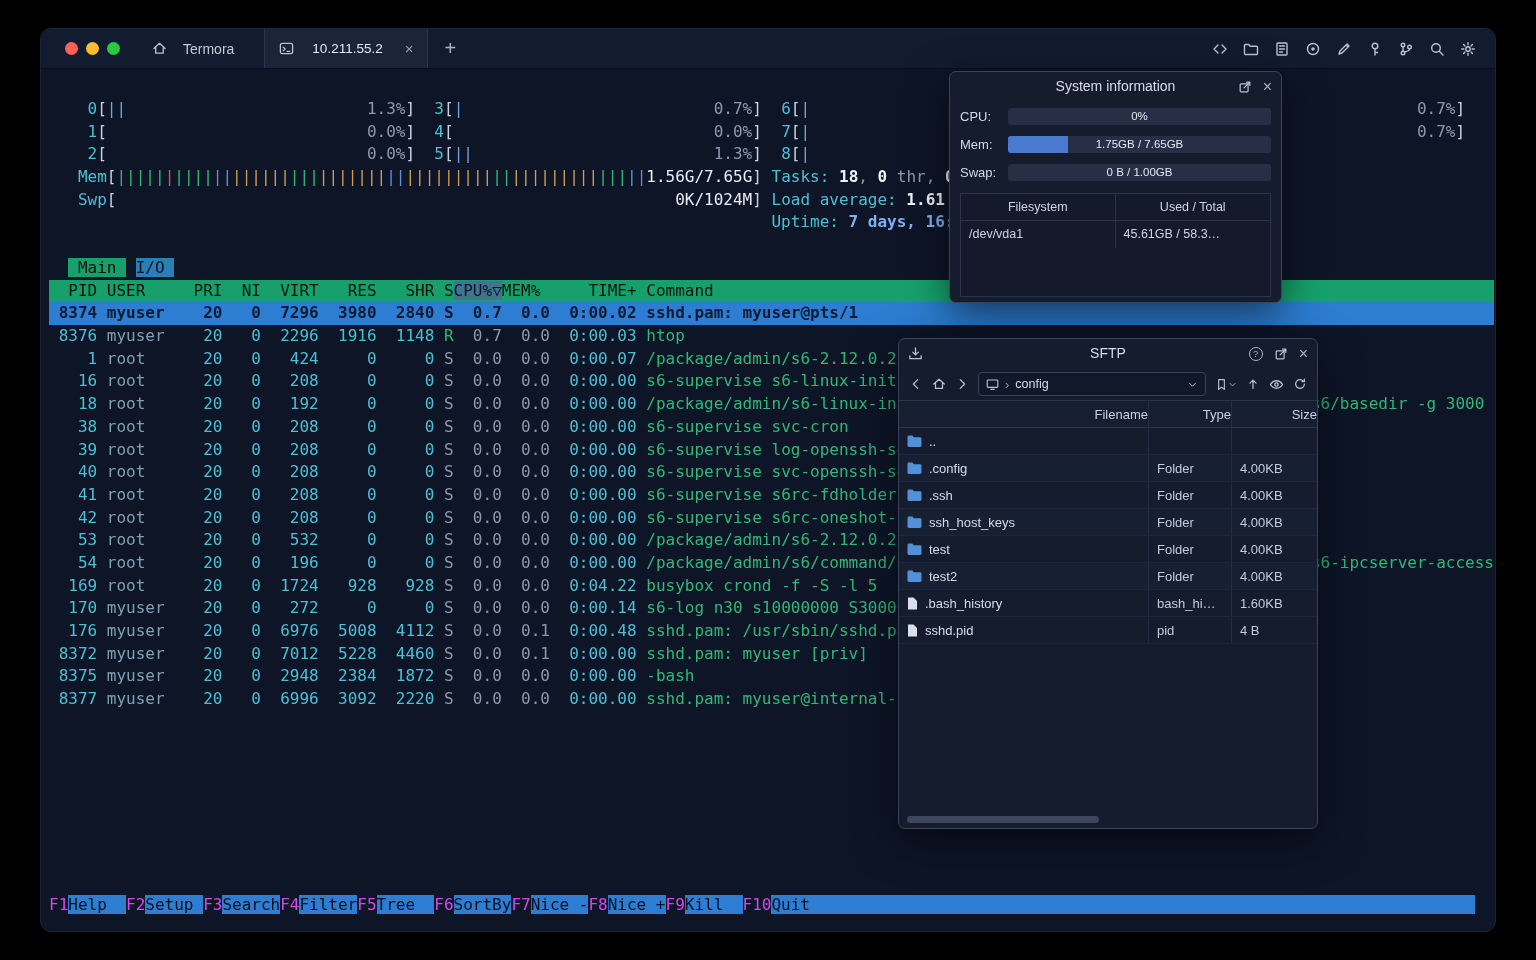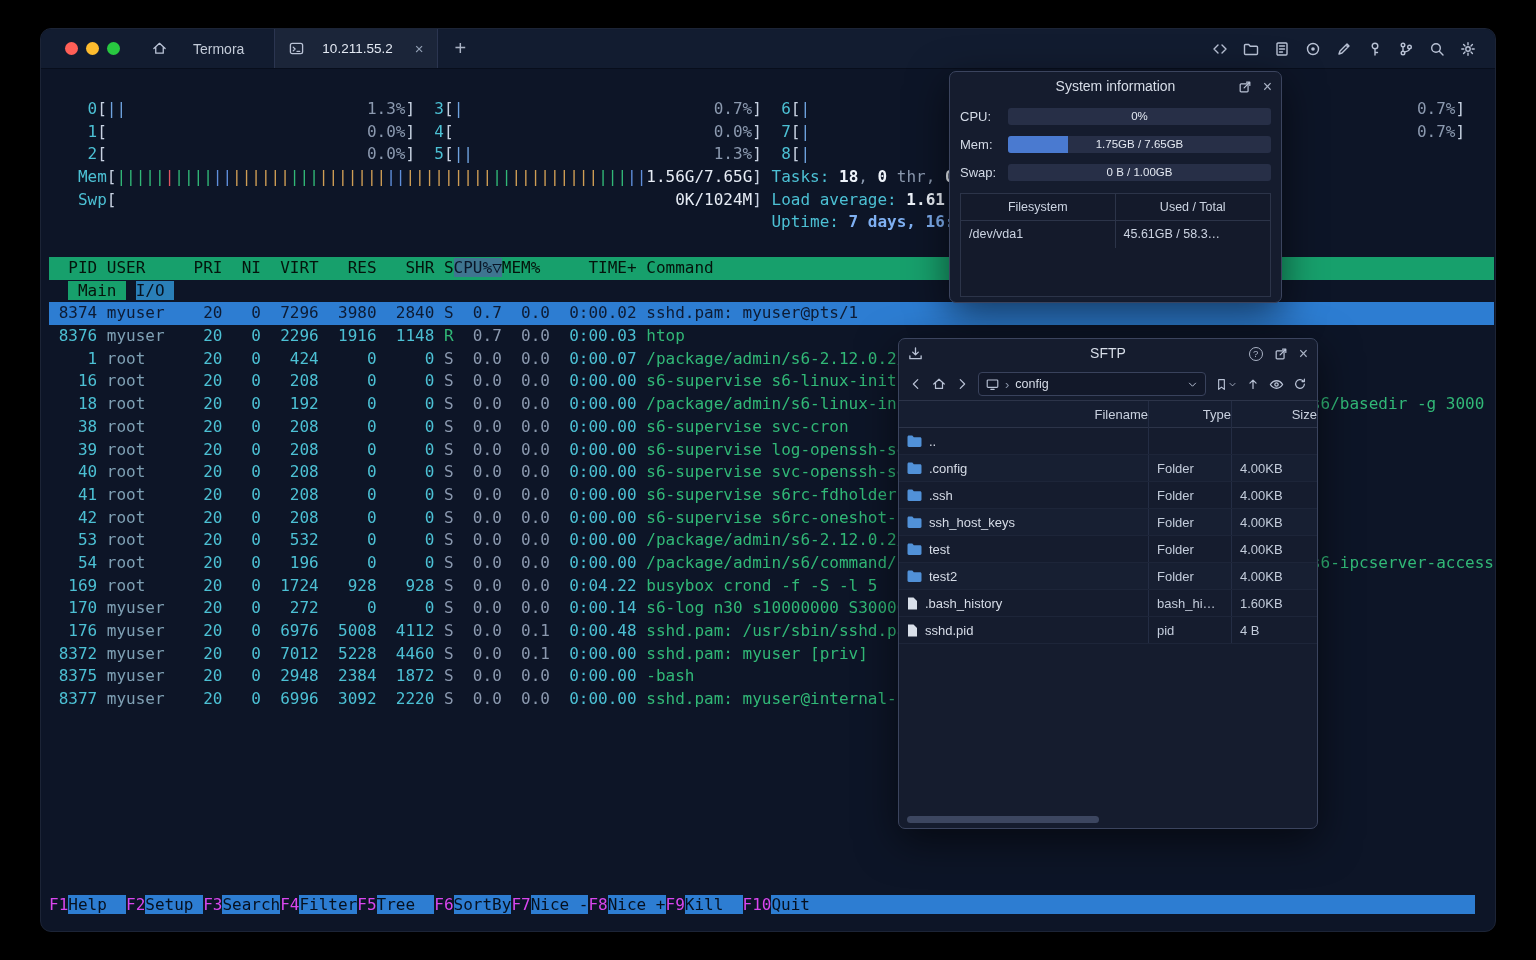--- a/index.html
+++ b/index.html
@@ -6,21 +6,21 @@
   html,body{width:1536px;height:960px;background:#000;overflow:hidden;font-family:"Liberation Sans",sans-serif}
 
   .window{position:absolute;left:40px;top:28px;width:1456px;height:904px;background:#0d1527;
           border:1px solid #1c2436;border-radius:11px;overflow:hidden;box-shadow:0 22px 60px rgba(0,0,0,.65)}
 
   
   .titlebar{position:relative;height:40px;background:#121c30;display:flex;align-items:stretch;border-bottom:1px solid #080e1c}
   .lights{display:flex;gap:8px;align-items:center;padding:0 18px 0 24px}
   .light{width:13px;height:13px;border-radius:50%}
   .light.red{background:#ff5f57}.light.yellow{background:#febc2e}.light.green{background:#28c840}
-  .home-tab{display:flex;align-items:center;gap:26px;color:#c3cbd8;font-size:14px;padding:0 30px 0 14px}
+  .home-tab{display:flex;align-items:center;gap:16px;color:#c3cbd8;font-size:14px;padding:0 30px 0 14px}
   .term-tab{display:flex;align-items:center;gap:18px;padding:0 14px;background:#1b2539;
             border-left:1px solid #2b3550;border-right:1px solid #2b3550;color:#e3e9f3;font-size:13.5px}
   .tab-close{color:#93a0b5;font-size:15px;line-height:1;margin-left:4px;cursor:default}
   .new-tab{display:flex;align-items:center;color:#aab3c5;font-size:20px;padding:0 16px}
   .tb-icons{margin-left:auto;display:flex;align-items:center;gap:13px;padding-right:18px}
   .tbbtn{width:18px;height:18px;display:flex;align-items:center;justify-content:center}
   .ico{stroke:#b9c2d5;fill:none;stroke-width:1.4;stroke-linecap:round;stroke-linejoin:round}
 
   
   .terminal{position:absolute;left:0;top:40px;width:1456px;height:864px}
@@ -32,21 +32,21 @@
   .c-cyan{color:#4cc0d4}.c-user{color:#7fa0b4}.c-dim{color:#8b99af}.c-green{color:#31b877}
   .c-white{color:#e6ecf5}.c-br{color:#c8d2e2}.c-blue{color:#6fa3e0}
   .c-val{color:#eef3fa;font-weight:700}.c-up{color:#7fb0f2;font-weight:700}
   .seg-g{color:#31b877}.seg-y{color:#cf9e55}.seg-b{color:#5f8fdc}.seg-r{color:#e05561}
   .tab-main{background:#17a06c;color:#07130c}
   .tab-io{background:#2a7fb8;color:#07121f}
   .phead{background:#17a06c}
   .phead span{color:#04140c}
   .phead .hl{background:#3f7590;color:#0a1628}
   .sel{background:#2d7dd2}
-  .sel span{color:#0d1b33 !important;font-weight:400}
+  .sel span{color:#0d1b33 !important;font-weight:700}
   .fkey{color:#d946ef;background:#0d1527}
   .flabel{background:#2d7dd2;color:#06101f}
 
   
   .panel{position:absolute;background:#151c2e;border:1px solid #3b445e;border-radius:7px;
          box-shadow:0 12px 40px rgba(0,0,0,.55);z-index:5}
   .p-head{position:relative;height:29px}
   .p-title{position:absolute;left:0;right:0;top:0;line-height:29px;text-align:center;color:#d7dde8;font-size:14px}
   .p-right{position:absolute;right:9px;top:0;height:29px;display:flex;align-items:center;gap:11px;z-index:2}
   .p-left{position:absolute;left:9px;top:0;height:29px;display:flex;align-items:center;z-index:2}
@@ -178,22 +178,22 @@
   <div class="terminal">
     <div id="meters">
         <pre class="tline"><span>   </span><span class="c-cyan"> 0</span><span class="c-br">[</span><span class="c-blue">||</span><span>                         </span><span class="c-dim">1.3%</span><span class="c-br">]</span><span> </span><span class="c-cyan"> 3</span><span class="c-br">[</span><span class="c-blue">|</span><span>                          </span><span class="c-dim">0.7%</span><span class="c-br">]</span><span> </span><span class="c-cyan"> 6</span><span class="c-br">[</span><span class="c-blue">|</span><span>                          </span><span class="c-dim">0.0%</span><span class="c-br">]</span><span>  </span><span class="c-cyan"> 9</span><span class="c-br">[</span><span class="c-blue">|</span><span>                          </span><span class="c-dim">0.7%</span><span class="c-br">]</span></pre>
         <pre class="tline"><span>   </span><span class="c-cyan"> 1</span><span class="c-br">[</span><span class="c-blue"></span><span>                           </span><span class="c-dim">0.0%</span><span class="c-br">]</span><span> </span><span class="c-cyan"> 4</span><span class="c-br">[</span><span class="c-blue"></span><span>                           </span><span class="c-dim">0.0%</span><span class="c-br">]</span><span> </span><span class="c-cyan"> 7</span><span class="c-br">[</span><span class="c-blue">|</span><span>                          </span><span class="c-dim">0.0%</span><span class="c-br">]</span><span>  </span><span class="c-cyan">10</span><span class="c-br">[</span><span class="c-blue">|</span><span>                          </span><span class="c-dim">0.7%</span><span class="c-br">]</span></pre>
         <pre class="tline"><span>   </span><span class="c-cyan"> 2</span><span class="c-br">[</span><span class="c-blue"></span><span>                           </span><span class="c-dim">0.0%</span><span class="c-br">]</span><span> </span><span class="c-cyan"> 5</span><span class="c-br">[</span><span class="c-blue">||</span><span>                         </span><span class="c-dim">1.3%</span><span class="c-br">]</span><span> </span><span class="c-cyan"> 8</span><span class="c-br">[</span><span class="c-blue">|</span><span>                          </span><span class="c-dim">0.0%</span><span class="c-br">]</span><span>  </span><span>                                   </span></pre>
         <pre class="tline"><span>   </span><span class="c-cyan">Mem</span><span class="c-br">[</span><span class="seg-g">|||||</span><span class="seg-r">|</span><span class="seg-g">||||</span><span class="seg-b">||</span><span class="seg-y">||||||</span><span class="seg-g">|||</span><span class="seg-y">|||||||</span><span class="seg-b">||</span><span class="seg-y">|||||||||</span><span class="seg-g">||</span><span class="seg-y">|||||||||</span><span class="seg-g">|||</span><span class="seg-b">||</span><span class="c-white">1.56G/7.65G</span><span class="c-br">]</span><span> </span><span class="c-cyan">Tasks: </span><span class="c-val">18</span><span class="c-dim">, </span><span class="c-val">0</span><span class="c-dim"> thr, </span><span class="c-val">0</span><span class="c-dim"> kthr; 1 running</span></pre>
         <pre class="tline"><span>   </span><span class="c-cyan">Swp</span><span class="c-br">[</span><span>                                                          </span><span class="c-white">0K/1024M</span><span class="c-br">]</span><span> </span><span class="c-cyan">Load average: </span><span class="c-val">1.61 1.18 0.60</span></pre>
         <pre class="tline"><span>                                                                           </span><span class="c-cyan">Uptime: </span><span class="c-up">7 days, 16:21:49</span></pre>
       </div>
     <div id="proc">
+        <pre class="tline"><span>  </span><span class="tab-main"> Main </span><span> </span><span class="tab-io">I/O </span></pre>
         <pre class="tline phead"><span>  PID</span><span> USER    </span><span> PRI</span><span>  NI</span><span>  VIRT</span><span>   RES</span><span>   SHR</span><span> S</span><span class="hl">CPU%▽</span><span>MEM% </span><span>    TIME+</span><span> Command                                                                               </span></pre>
-        <pre class="tline"><span>  </span><span class="tab-main"> Main </span><span> </span><span class="tab-io">I/O </span></pre>
         <pre class="tline sel"><span class="c-cyan"> 8374</span><span class="c-user"> myuser  </span><span class="c-cyan">  20</span><span class="c-cyan">   0</span><span class="c-cyan">  7296</span><span class="c-cyan">  3980</span><span class="c-cyan">  2840</span><span class="c-dim"> S</span><span class="c-dim">  0.7</span><span class="c-dim">  0.0</span><span class="c-cyan">  0:00.02</span><span class="c-green"> sshd.pam: myuser@pts/1</span><span>                                                                </span></pre>
         <pre class="tline"><span class="c-cyan"> 8376</span><span class="c-user"> myuser  </span><span class="c-cyan">  20</span><span class="c-cyan">   0</span><span class="c-cyan">  2296</span><span class="c-cyan">  1916</span><span class="c-cyan">  1148</span><span class="c-green"> R</span><span class="c-dim">  0.7</span><span class="c-dim">  0.0</span><span class="c-cyan">  0:00.03</span><span class="c-green"> htop</span><span>                                                                                  </span></pre>
         <pre class="tline"><span class="c-cyan">    1</span><span class="c-user"> root    </span><span class="c-cyan">  20</span><span class="c-cyan">   0</span><span class="c-cyan">   424</span><span class="c-cyan">     0</span><span class="c-cyan">     0</span><span class="c-dim"> S</span><span class="c-dim">  0.0</span><span class="c-dim">  0.0</span><span class="c-cyan">  0:00.07</span><span class="c-green"> /package/admin/s6-2.12.0.2/command/s6-svscan -d4 -- /run/service</span><span>                      </span></pre>
         <pre class="tline"><span class="c-cyan">   16</span><span class="c-user"> root    </span><span class="c-cyan">  20</span><span class="c-cyan">   0</span><span class="c-cyan">   208</span><span class="c-cyan">     0</span><span class="c-cyan">     0</span><span class="c-dim"> S</span><span class="c-dim">  0.0</span><span class="c-dim">  0.0</span><span class="c-cyan">  0:00.00</span><span class="c-green"> s6-supervise s6-linux-init-shutdownd</span><span>                                                  </span></pre>
         <pre class="tline"><span class="c-cyan">   18</span><span class="c-user"> root    </span><span class="c-cyan">  20</span><span class="c-cyan">   0</span><span class="c-cyan">   192</span><span class="c-cyan">     0</span><span class="c-cyan">     0</span><span class="c-dim"> S</span><span class="c-dim">  0.0</span><span class="c-dim">  0.0</span><span class="c-cyan">  0:00.00</span><span class="c-green"> /package/admin/s6-linux-init/command/s6-linux-init-shutdownd -c /run/s6/basedir -g 3000</span></pre>
         <pre class="tline"><span class="c-cyan">   38</span><span class="c-user"> root    </span><span class="c-cyan">  20</span><span class="c-cyan">   0</span><span class="c-cyan">   208</span><span class="c-cyan">     0</span><span class="c-cyan">     0</span><span class="c-dim"> S</span><span class="c-dim">  0.0</span><span class="c-dim">  0.0</span><span class="c-cyan">  0:00.00</span><span class="c-green"> s6-supervise svc-cron</span><span>                                                                 </span></pre>
         <pre class="tline"><span class="c-cyan">   39</span><span class="c-user"> root    </span><span class="c-cyan">  20</span><span class="c-cyan">   0</span><span class="c-cyan">   208</span><span class="c-cyan">     0</span><span class="c-cyan">     0</span><span class="c-dim"> S</span><span class="c-dim">  0.0</span><span class="c-dim">  0.0</span><span class="c-cyan">  0:00.00</span><span class="c-green"> s6-supervise log-openssh-server</span><span>                                                       </span></pre>
         <pre class="tline"><span class="c-cyan">   40</span><span class="c-user"> root    </span><span class="c-cyan">  20</span><span class="c-cyan">   0</span><span class="c-cyan">   208</span><span class="c-cyan">     0</span><span class="c-cyan">     0</span><span class="c-dim"> S</span><span class="c-dim">  0.0</span><span class="c-dim">  0.0</span><span class="c-cyan">  0:00.00</span><span class="c-green"> s6-supervise svc-openssh-server</span><span>                                                       </span></pre>
         <pre class="tline"><span class="c-cyan">   41</span><span class="c-user"> root    </span><span class="c-cyan">  20</span><span class="c-cyan">   0</span><span class="c-cyan">   208</span><span class="c-cyan">     0</span><span class="c-cyan">     0</span><span class="c-dim"> S</span><span class="c-dim">  0.0</span><span class="c-dim">  0.0</span><span class="c-cyan">  0:00.00</span><span class="c-green"> s6-supervise s6rc-fdholder</span><span>                                                            </span></pre>
         <pre class="tline"><span class="c-cyan">   42</span><span class="c-user"> root    </span><span class="c-cyan">  20</span><span class="c-cyan">   0</span><span class="c-cyan">   208</span><span class="c-cyan">     0</span><span class="c-cyan">     0</span><span class="c-dim"> S</span><span class="c-dim">  0.0</span><span class="c-dim">  0.0</span><span class="c-cyan">  0:00.00</span><span class="c-green"> s6-supervise s6rc-oneshot-runner</span><span>                                                      </span></pre>

